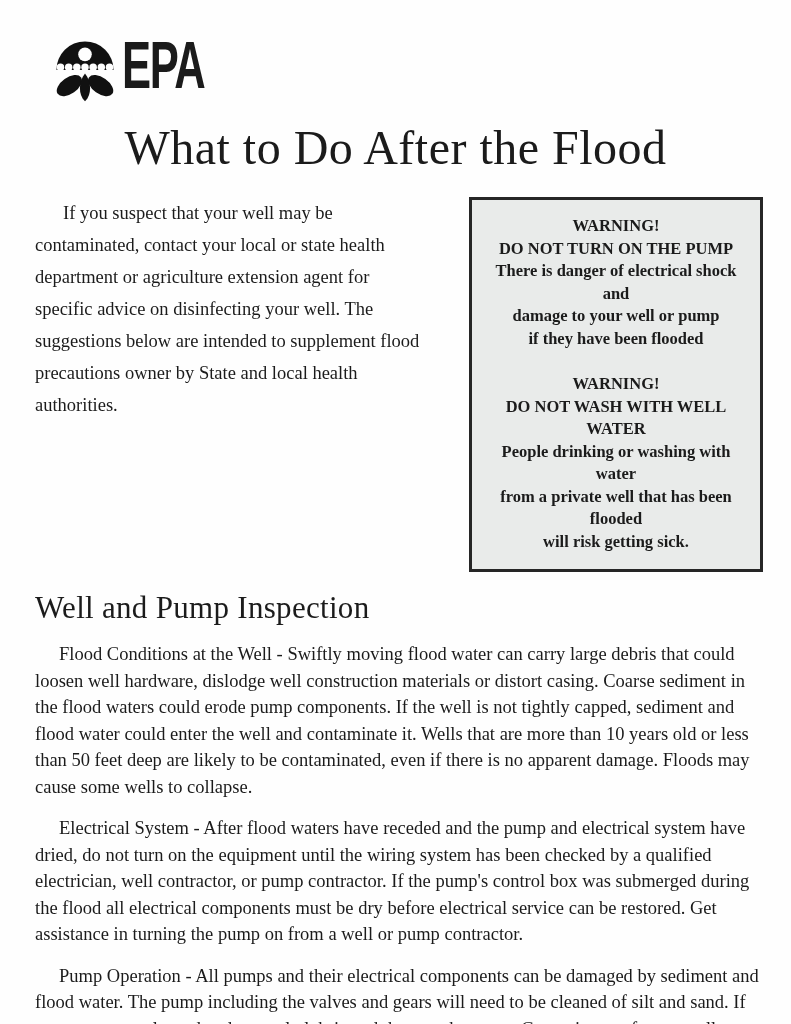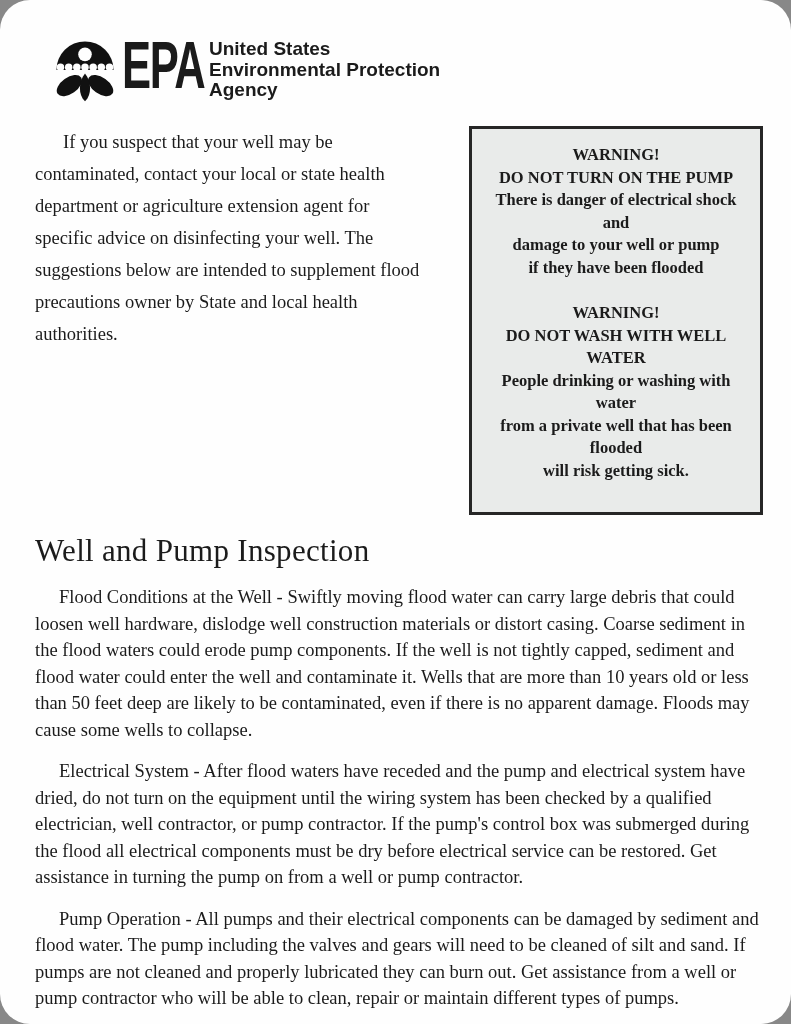--- a/index.html
+++ b/index.html
@@ -4,21 +4,20 @@
 <style>
   html, body { margin: 0; padding: 0; background: #888; }
   .page {
     width: 791px; height: 1024px;
     margin: 0 auto;
     background: #fefefe;
     color: #1b1b1b;
     font-family: "Liberation Serif", serif;
     overflow: hidden;
     position: relative;
-    border-radius: 30px;
   }
   
   .header {
     display: flex;
     align-items: flex-start;
     padding: 36px 0 0 50px;
   }
   .epa-symbol { width: 70px; height: 68px; flex: 0 0 auto; }
   .epa-wordmark {
     font-family: "Liberation Sans", sans-serif;
@@ -59,21 +58,21 @@
     width: 386px;
     font-size: 18.5px;
     line-height: 32px;
   }
   .intro-col p { margin: 0 0 28px 0; text-indent: 28px; }
   .warning-box {
     margin-left: auto;
     width: 268px;
     background: #e9ebea;
     border: 3px solid #262626;
-    padding: 15px 10px 30px 10px;
+    padding: 15px 10px 16px 10px;
     text-align: center;
     font-weight: bold;
     font-size: 16.5px;
     line-height: 22.5px;
   }
   .warning { white-space: pre-line; }
   .warning + .warning { margin-top: 23px; }
   
   .section-heading {
     font-size: 31px;
@@ -109,25 +108,23 @@
         <circle cx="62" cy="46" r="5.5"></circle>
         <circle cx="74" cy="46" r="5.5"></circle>
         <circle cx="86" cy="46" r="5.5"></circle>
       </g>
 
       <ellipse cx="27" cy="73" rx="21" ry="12" fill="#111" transform="rotate(-35 27 73)"></ellipse>
       <ellipse cx="73" cy="73" rx="21" ry="12" fill="#111" transform="rotate(35 73 73)"></ellipse>
       <path d="M50,55 C40,67 40,87 50,96 C60,87 60,67 50,55 Z" fill="#111"></path>
     </svg>
     <div class="epa-wordmark">EPA</div>
-    <div class="agency-name">United States
-Environmental Protection
-Agency</div>
   </div>
 
+  <h1 class="page-title">What to Do After the Flood</h1>
 
   <div class="columns">
     <div class="intro-col">
       <p>If you suspect that your well may be contaminated, contact your local or state health department or agriculture extension agent for specific advice on disinfecting your well. The suggestions below are intended to supplement flood precautions owner by State and local health authorities.</p>
     </div>
     <div class="warning-box">
       <div class="warning">WARNING!
 DO NOT TURN ON THE PUMP
 There is danger of electrical shock and
 damage to your well or pump

